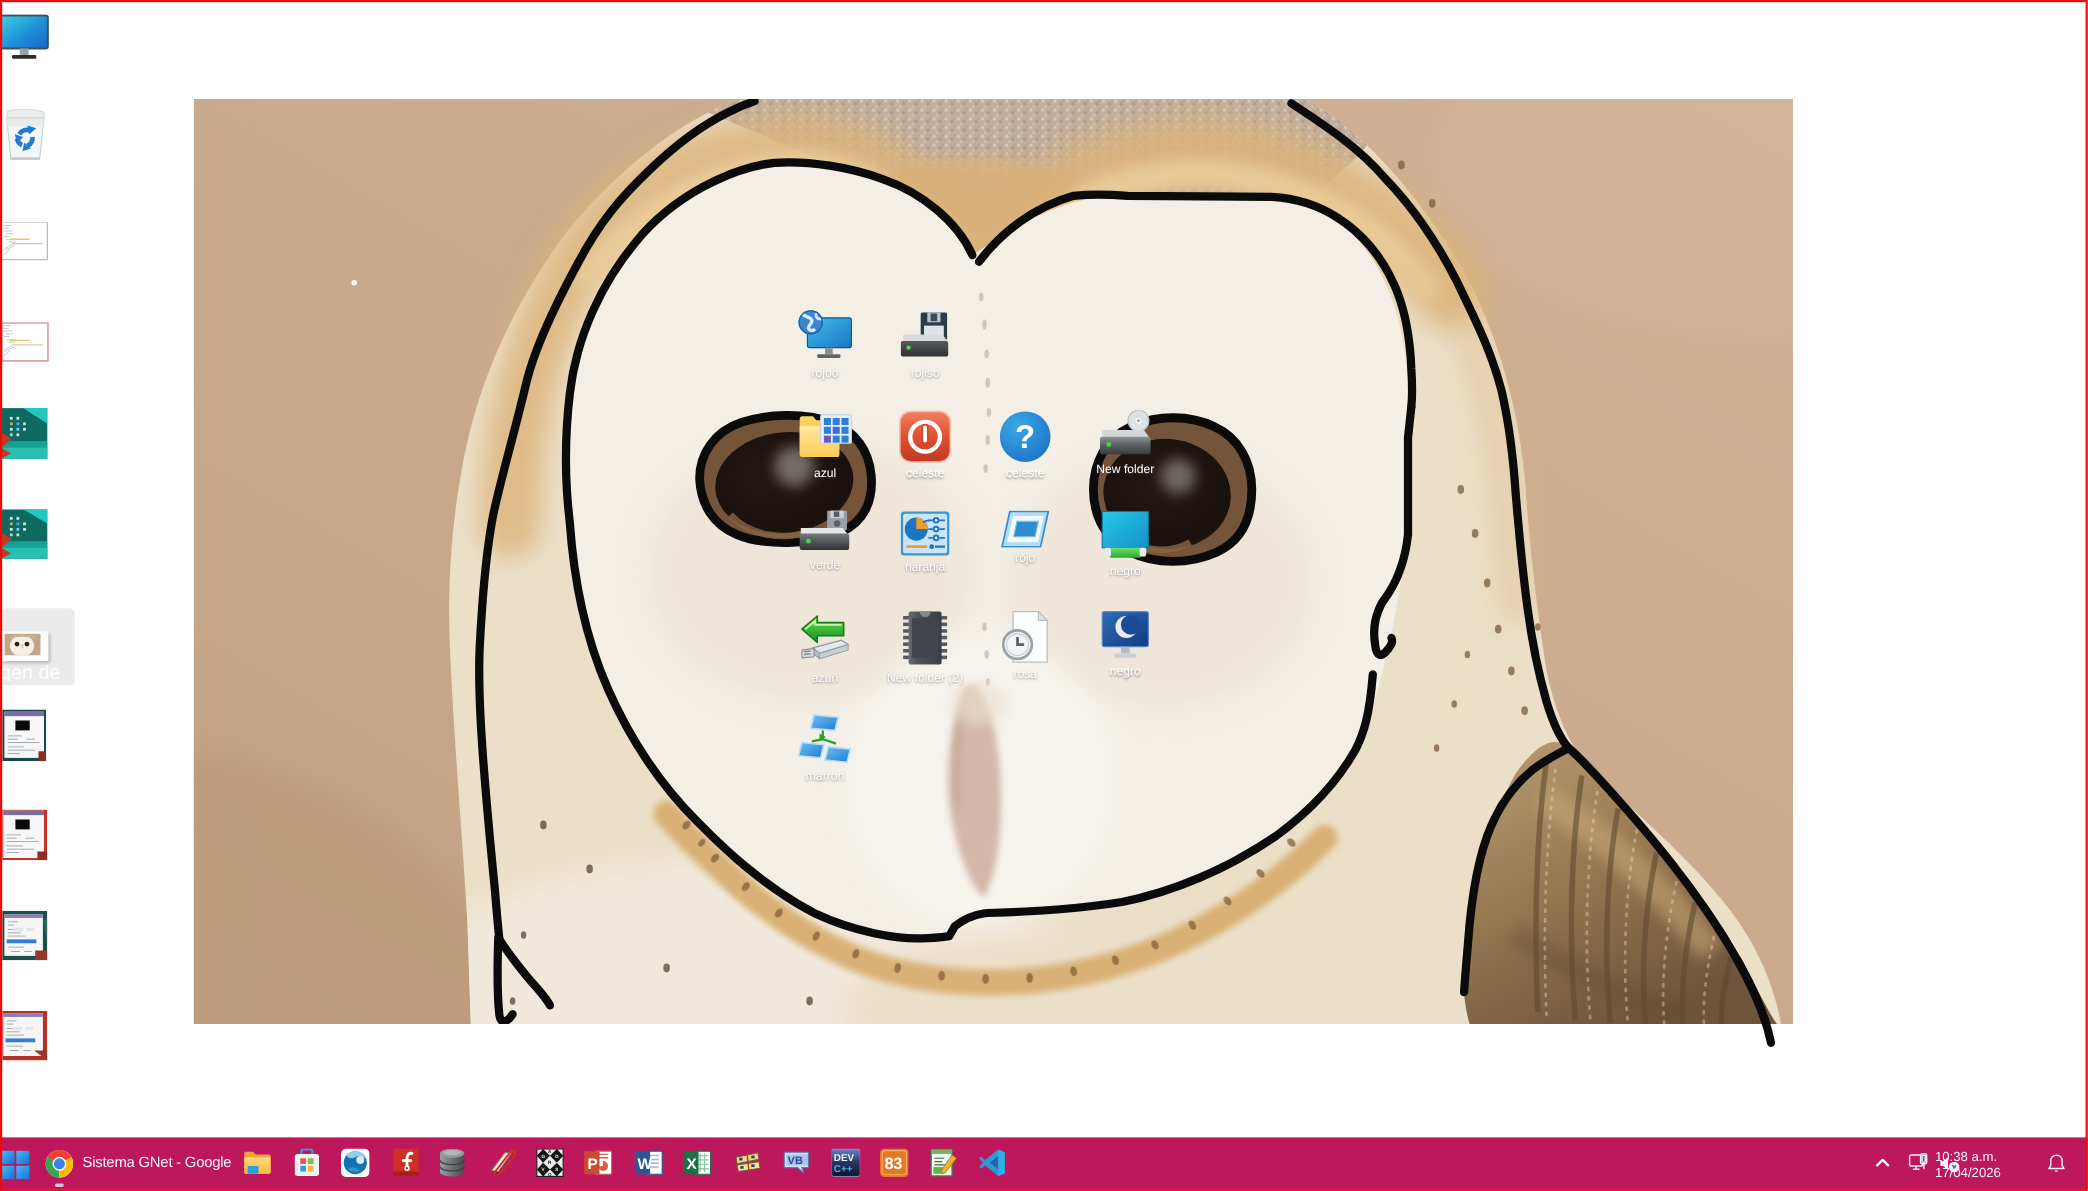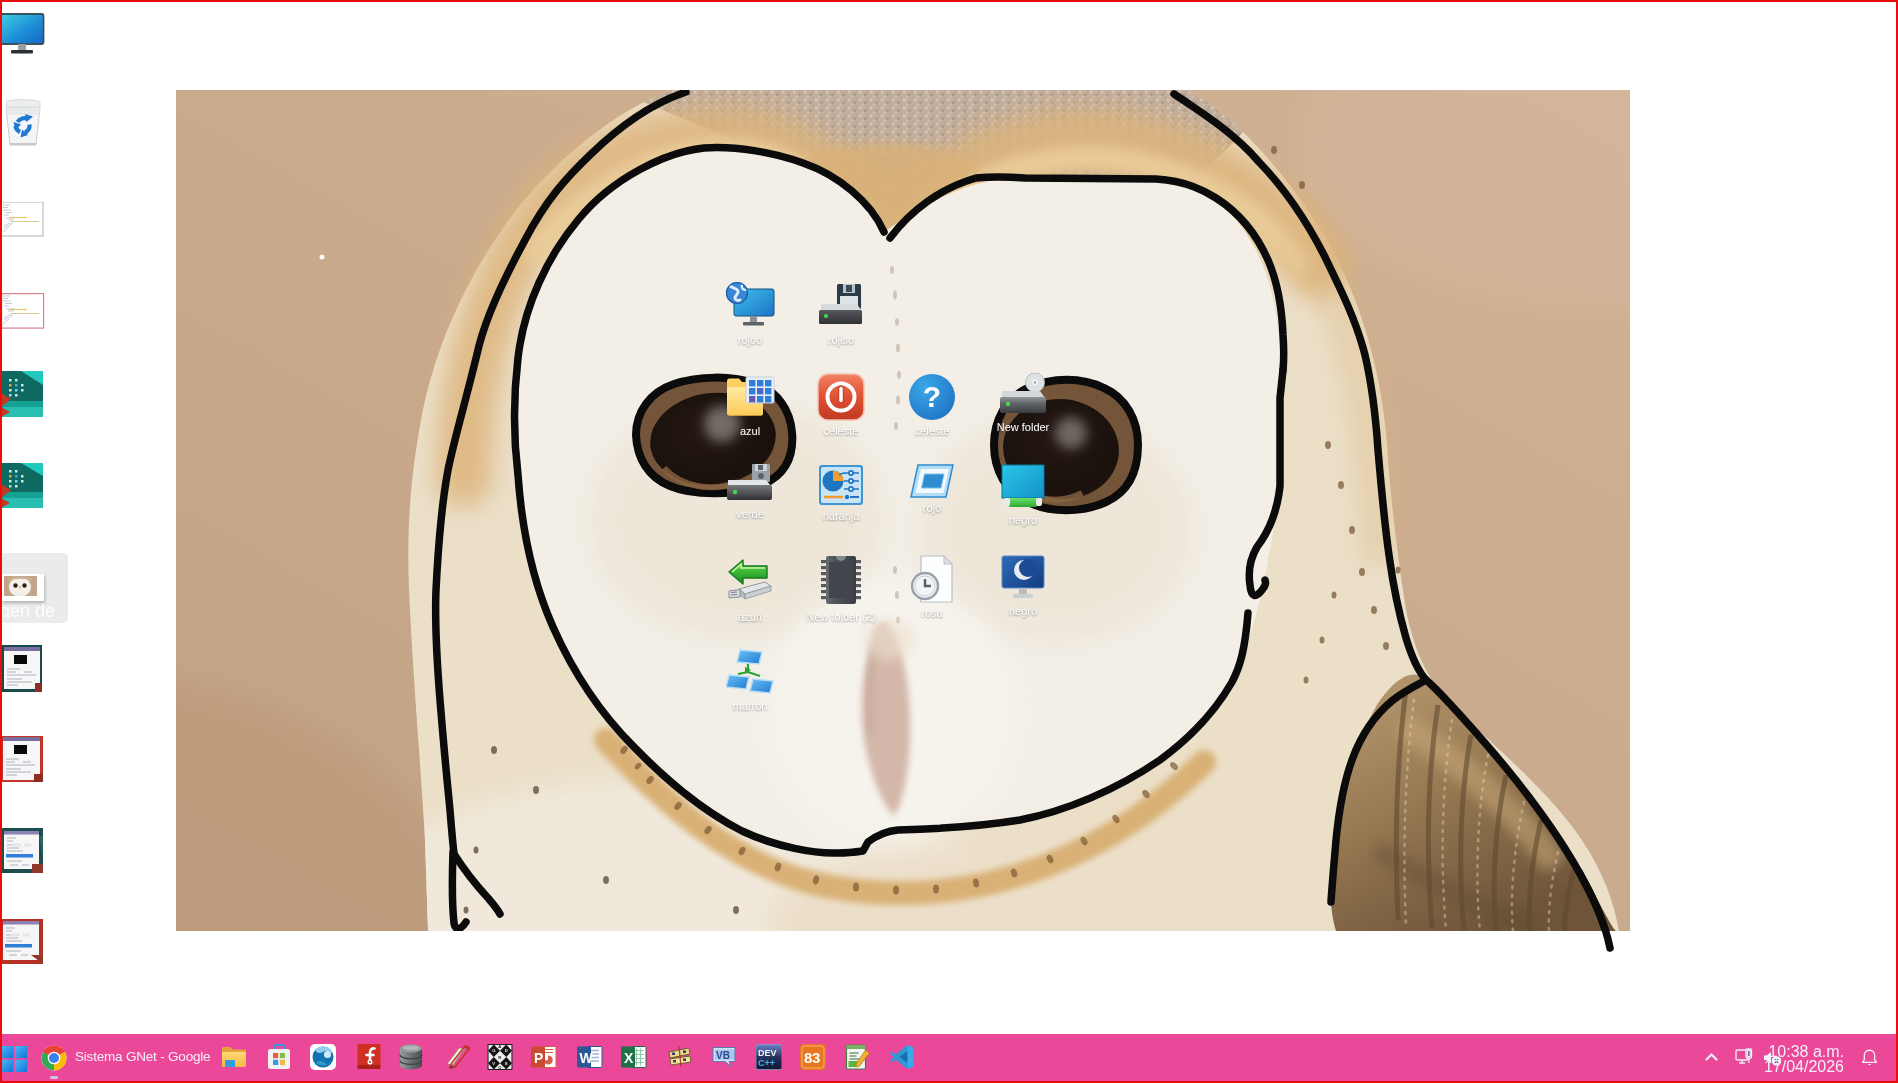--- a/index.html
+++ b/index.html
@@ -5,21 +5,21 @@
 *{margin:0;padding:0;box-sizing:border-box}
 html,body{width:1898px;height:1083px}
 body{position:relative;background:#ffffff;font-family:"Liberation Sans",sans-serif;overflow:hidden}
 #frame{position:absolute;left:0;top:0;width:1898px;height:1083px;border:2px solid #ed0c0c;z-index:99;pointer-events:none}
 .abs{position:absolute}
 
 .dicon{position:absolute;width:90px;text-align:center;z-index:5}
 .dicon svg{display:block;margin:0 auto}
 .dlabel{display:block;margin-top:3px;font-size:11px;line-height:15px;color:#fff;text-shadow:0 1px 2px rgba(60,60,60,.55);white-space:nowrap}
 
-#taskbar{position:absolute;left:0;top:1034px;width:1898px;height:47px;background:#ec4899;z-index:10}
+#taskbar{position:absolute;left:0;top:1034px;width:1898px;height:47px;background:#be185d;z-index:10}
 .tbico{position:absolute;top:10px;width:26px;height:26px}
 #tbtext{position:absolute;left:75px;top:15px;color:#f3f0fa;font-size:13.5px;letter-spacing:-0.2px;width:132px;white-space:nowrap}
 </style>
 </head>
 <body>
 
 <div class="abs" id="wall" style="left:176px;top:90px;width:1454px;height:875px">
 <svg width="1454" height="875" viewBox="0 0 1454 875">
 <defs>
 <linearGradient id="bgG" x1="0" y1="1" x2="1" y2="0">
@@ -851,19 +851,19 @@
 <rect x="11" y="1" width="5.5" height="9" rx="1" fill="#6b6090"></rect>
 <rect x="12.3" y="2.3" width="2.9" height="6.4" rx="0.7"></rect>
 <path d="M 14,15 L 14,10"></path>
 </g>
 </svg>
 <svg class="abs" style="left:1763px;top:16px" width="21" height="17" viewBox="0 0 21 17">
 <path d="M 1,5.5 L 1,10 L 3.5,10 L 8,13.5 L 8,2 L 3.5,5.5 Z" fill="#f3f0fa"></path>
 <circle cx="13.5" cy="11" r="4.8" fill="#f3f0fa"></circle>
 <path d="M 11.8,9.3 L 15.2,12.7 M 15.2,9.3 L 11.8,12.7" stroke="#6b6090" stroke-width="1.4"></path>
 </svg>
-<div class="abs" style="right:54px;top:10px;width:100px;text-align:right;color:#f3f0fa;font-size:16px;line-height:15px">10:38 a.m.<br>17/04/2026</div>
+<div class="abs" style="right:39px;top:10px;width:100px;color:#f3f0fa;font-size:12px;line-height:15px">10:38 a.m.<br>17/04/2026</div>
 <svg class="abs" style="left:1860px;top:14px" width="19" height="20" viewBox="0 0 22 22">
 <path d="M 11,2 C 7,2 5,5 5,8 L 5,13 L 3,16 L 19,16 L 17,13 L 17,8 C 17,5 15,2 11,2 Z" fill="none" stroke="#f3f0fa" stroke-width="1.5" stroke-linejoin="round"></path>
 <path d="M 9,18 A 2.2 2.2 0 0 0 13,18 Z" fill="#f3f0fa"></path>
 </svg>
 </div>
 <div id="frame"></div>
 
 </body></html>

